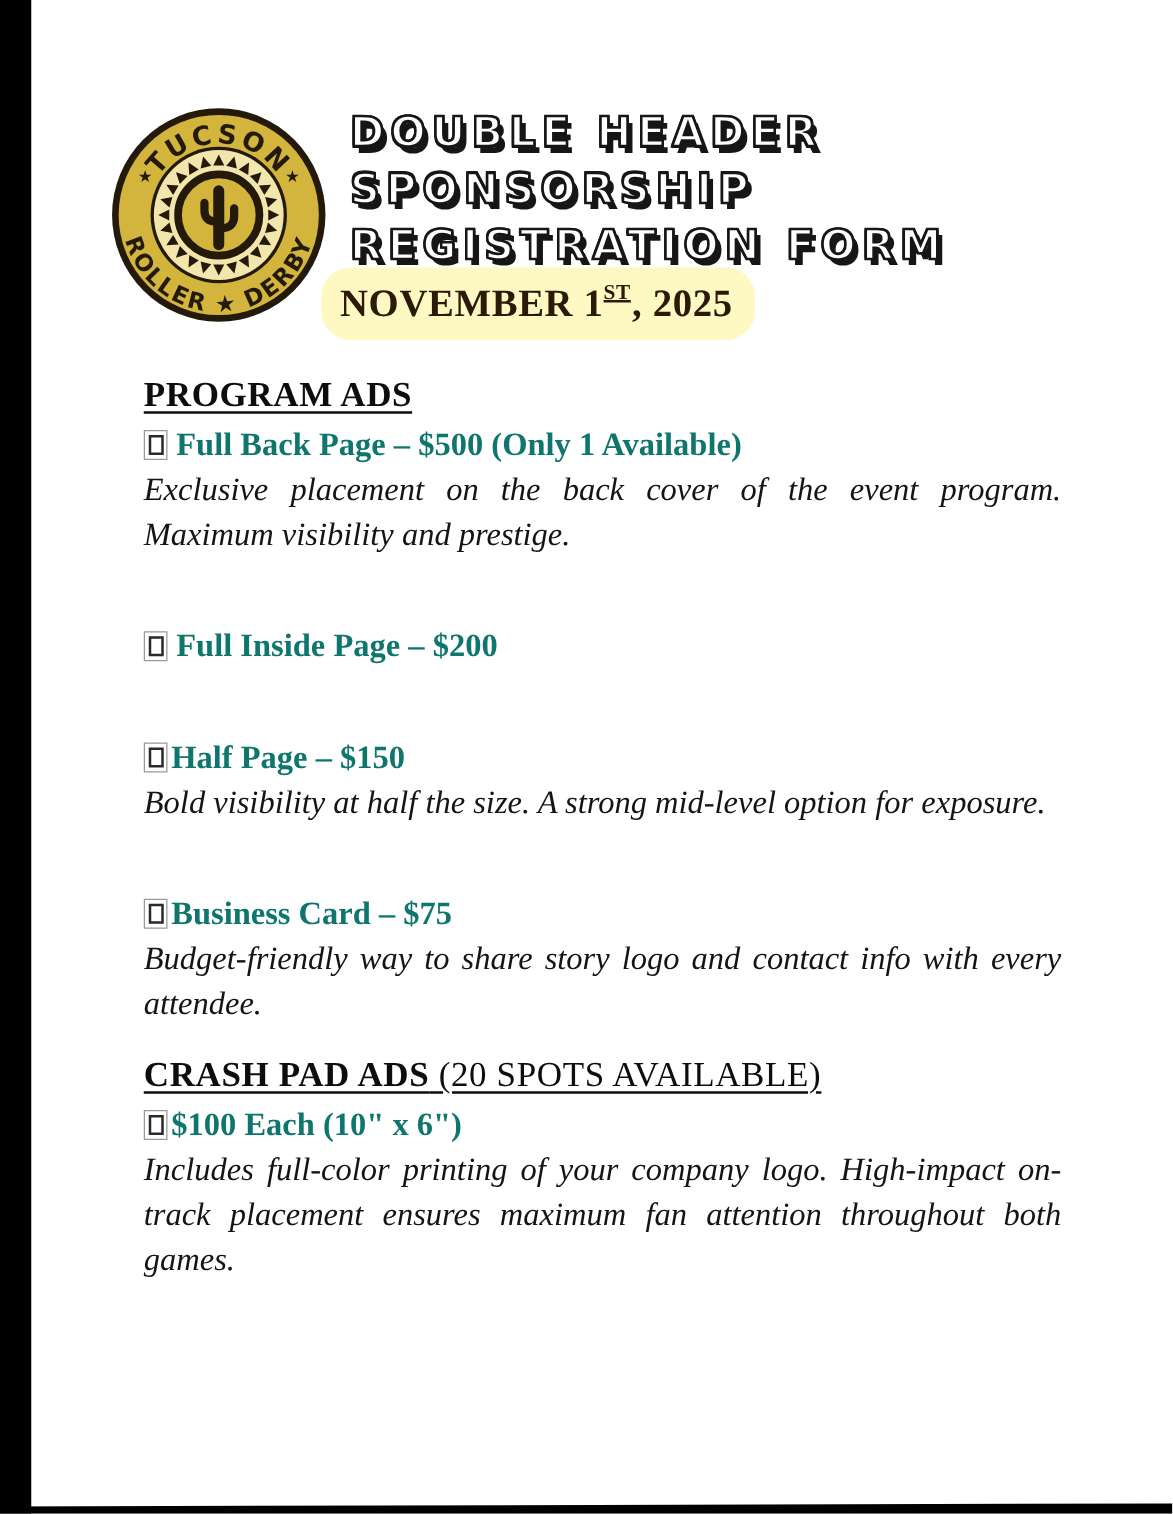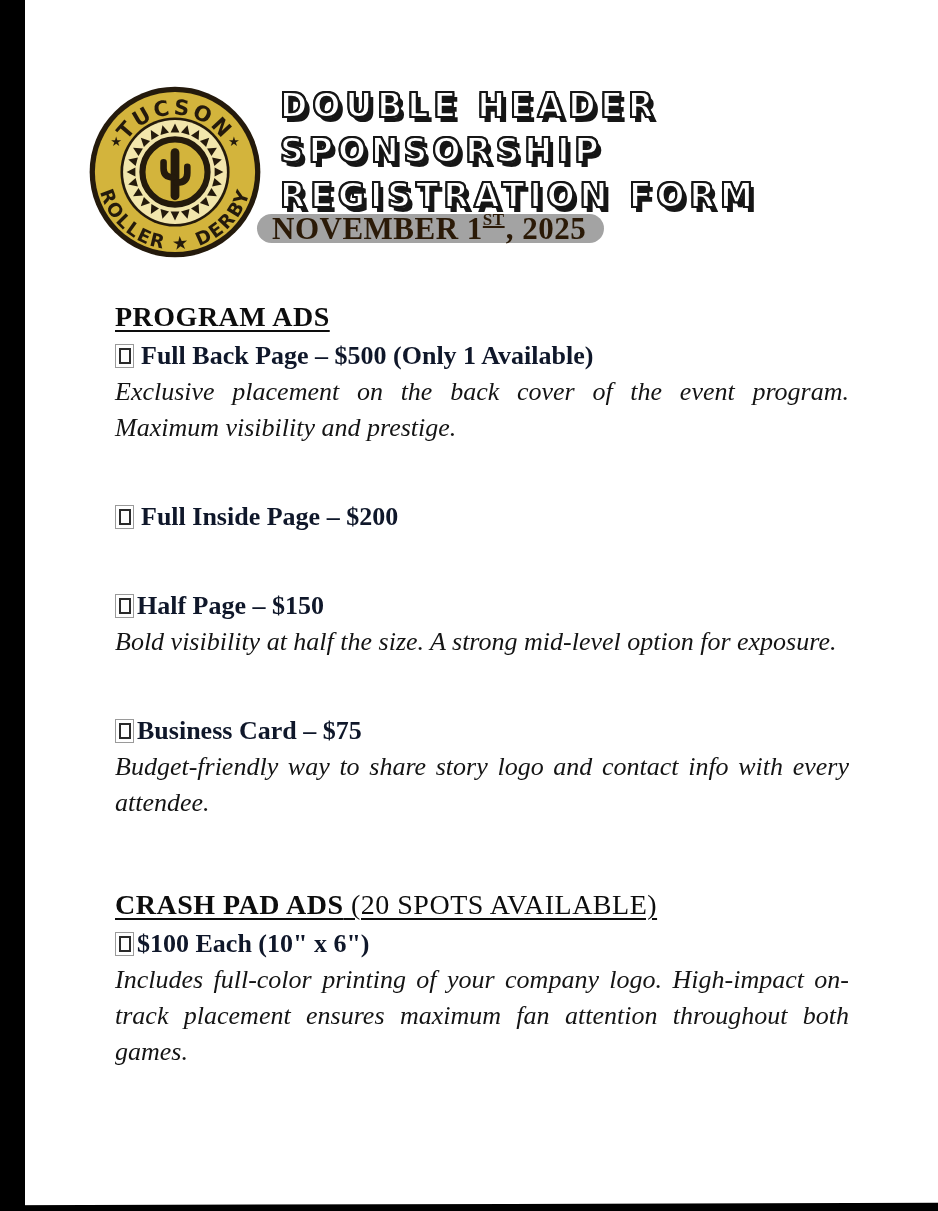--- a/index.html
+++ b/index.html
@@ -30,55 +30,55 @@
     white-space:nowrap;
     color:#ffffff;
     -webkit-text-stroke:2px #161616;
     text-shadow:
       4px 5px 0 #161616,
       1px 1px 0 #161616, -1px 1px 0 #161616,
       1px -1px 0 #161616, -1px -1px 0 #161616;
   }
   .date-pill {
     position:absolute; left:257px; top:214px;
-    height:29px; padding:0 18px 0 15px;
-    background:#a3a3a3;
+    height:58px; padding:0 18px 0 15px;
+    background:#fef9c3;
     border-radius:23px;
     display:flex; align-items:center;
     font-weight:bold; font-size:31px;
     color:#2b1a07; letter-spacing:0.5px;
     white-space:nowrap;
   }
   .date-pill sup {
     font-size:17px; line-height:0;
     position:relative; top:-9px;
     text-decoration:underline;
     text-decoration-thickness:2px;
     margin-right:1px;
   }
 
   
   .content { position:absolute; left:115px; top:297px; width:734px; }
-  .section + .section { margin-top:64px; }
+  .section + .section { margin-top:20px; }
   .section-heading {
     font-size:28px; font-weight:bold;
     letter-spacing:0.5px;
     line-height:40px;
     text-decoration:underline;
     text-decoration-thickness:2px;
     text-underline-offset:4px;
     color:#0d0d0d;
     white-space:nowrap;
   }
   .heading-suffix { font-weight:normal; }
   .ad-item { margin-top:53px; }
   .section-heading + .ad-item { margin-top:1px; }
   .item-title {
     font-size:26px; font-weight:bold;
-    line-height:36px; color:#0f172a;
+    line-height:36px; color:#0f766e;
     white-space:nowrap;
   }
   .checkbox {
     display:inline-block;
     width:19px; height:24px;
     border:1.5px solid #9a9a9a;
     padding:3px 2.5px;
     margin-right:7px;
     vertical-align:-4px;
     background:#fff;

